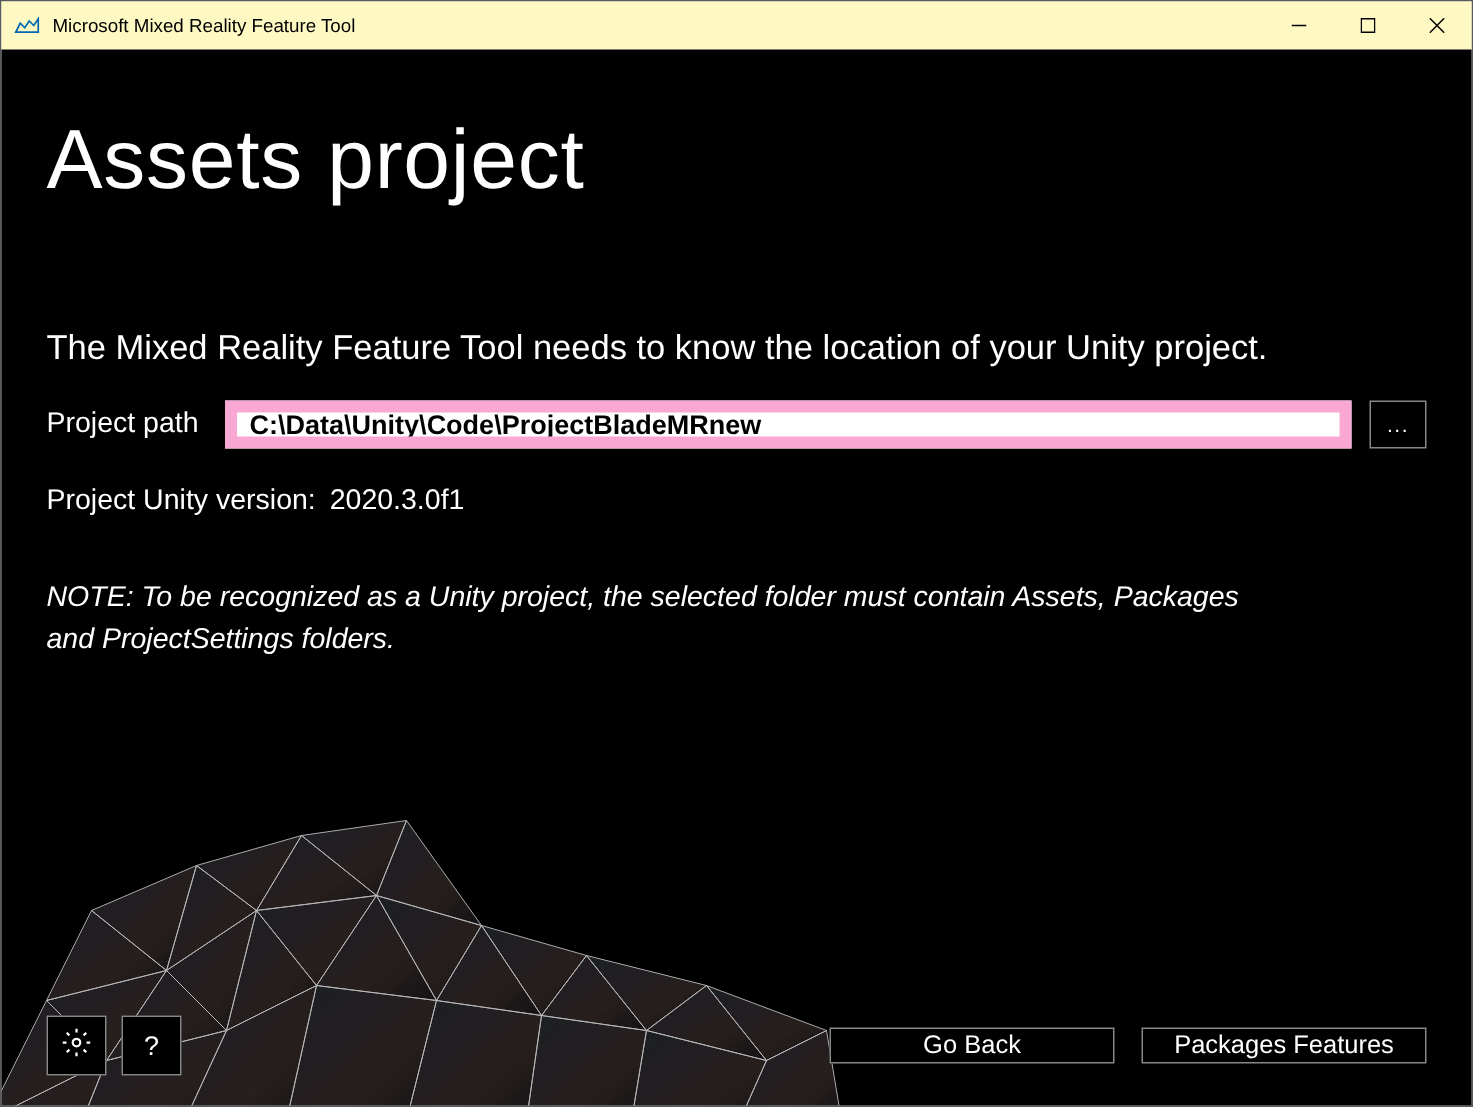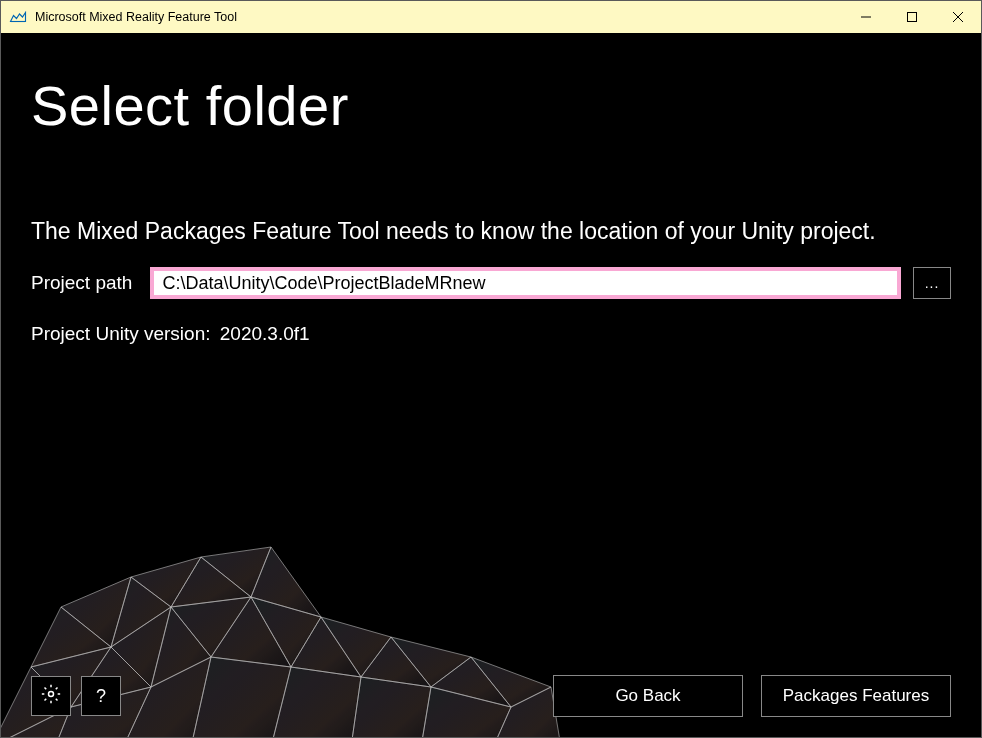--- a/index.html
+++ b/index.html
@@ -85,26 +85,27 @@
     .path-label {
       font-size: 19px;
       color: #fff;
       margin-right: 6px;
       flex-shrink: 0;
     }
     .path-input {
       flex: 1;
       height: 32px;
       background: #fff;
-      border: 4px solid #f9a8d4;
+      border: 8px solid #f9a8d4;
       font-size: 18px;
       padding: 0 8px;
       color: #000;
       font-family: inherit;
       outline: none;
+      font-weight: bold;
     }
     .browse-btn {
       width: 38px;
       height: 32px;
       background: #000;
       border: 1px solid #888;
       color: #fff;
       font-size: 14px;
       cursor: pointer;
       display: flex;
@@ -166,21 +167,21 @@
       justify-content: center;
       font-size: 18px;
     }
     .action-btns {
       margin-left: auto;
       display: flex;
       gap: 18px;
     }
     .action-btn {
       width: 190px;
-      height: 42px;
+      height: 24px;
       background: #000;
       border: 1px solid #888;
       color: #fff;
       font-size: 17px;
       cursor: pointer;
       font-family: inherit;
     }
   </style>
 </head>
 <body>
@@ -208,34 +209,35 @@
       <div class="titlebar-btn">
         <svg viewBox="0 0 10 10">
             <line x1="0" y1="0" x2="10" y2="10" stroke="#000" stroke-width="1"></line>
             <line x1="10" y1="0" x2="0" y2="10" stroke="#000" stroke-width="1"></line>
           </svg>
       </div>
     </div>
   </div>
 
   <div class="content">
-    <h1 class="main-heading">Select folder</h1>
-    <div class="instruction">The Mixed Packages Feature Tool needs to know the location of your Unity project.</div>
+    <h1 class="main-heading">Assets project</h1>
+    <div class="instruction">The Mixed Reality Feature Tool needs to know the location of your Unity project.</div>
 
     <div class="path-row">
       <span class="path-label">Project path</span>
       <input class="path-input" type="text" value="C:\Data\Unity\Code\ProjectBladeMRnew" style="">
       <button class="browse-btn">...</button>
     </div>
 
     <div class="version-row">
       <span class="version-label">Project Unity version:</span>
       <span class="version-value">2020.3.0f1</span>
     </div>
 
+    <div class="note-text">NOTE: To be recognized as a Unity project, the selected folder must contain Assets, Packages and ProjectSettings folders.</div>
 
     <svg class="wireframe-bg" viewBox="0 0 620 280" preserveAspectRatio="xMidYMax slice">
       <defs>
         <linearGradient id="wfgrad" x1="0%" y1="0%" x2="100%" y2="100%">
           <stop offset="0%" stop-color="#a8c8d8" stop-opacity="0.55"></stop>
           <stop offset="35%" stop-color="#d4b8d0" stop-opacity="0.55"></stop>
           <stop offset="65%" stop-color="#f0c0b0" stop-opacity="0.55"></stop>
           <stop offset="100%" stop-color="#c0a8c0" stop-opacity="0.35"></stop>
         </linearGradient>
       </defs>

